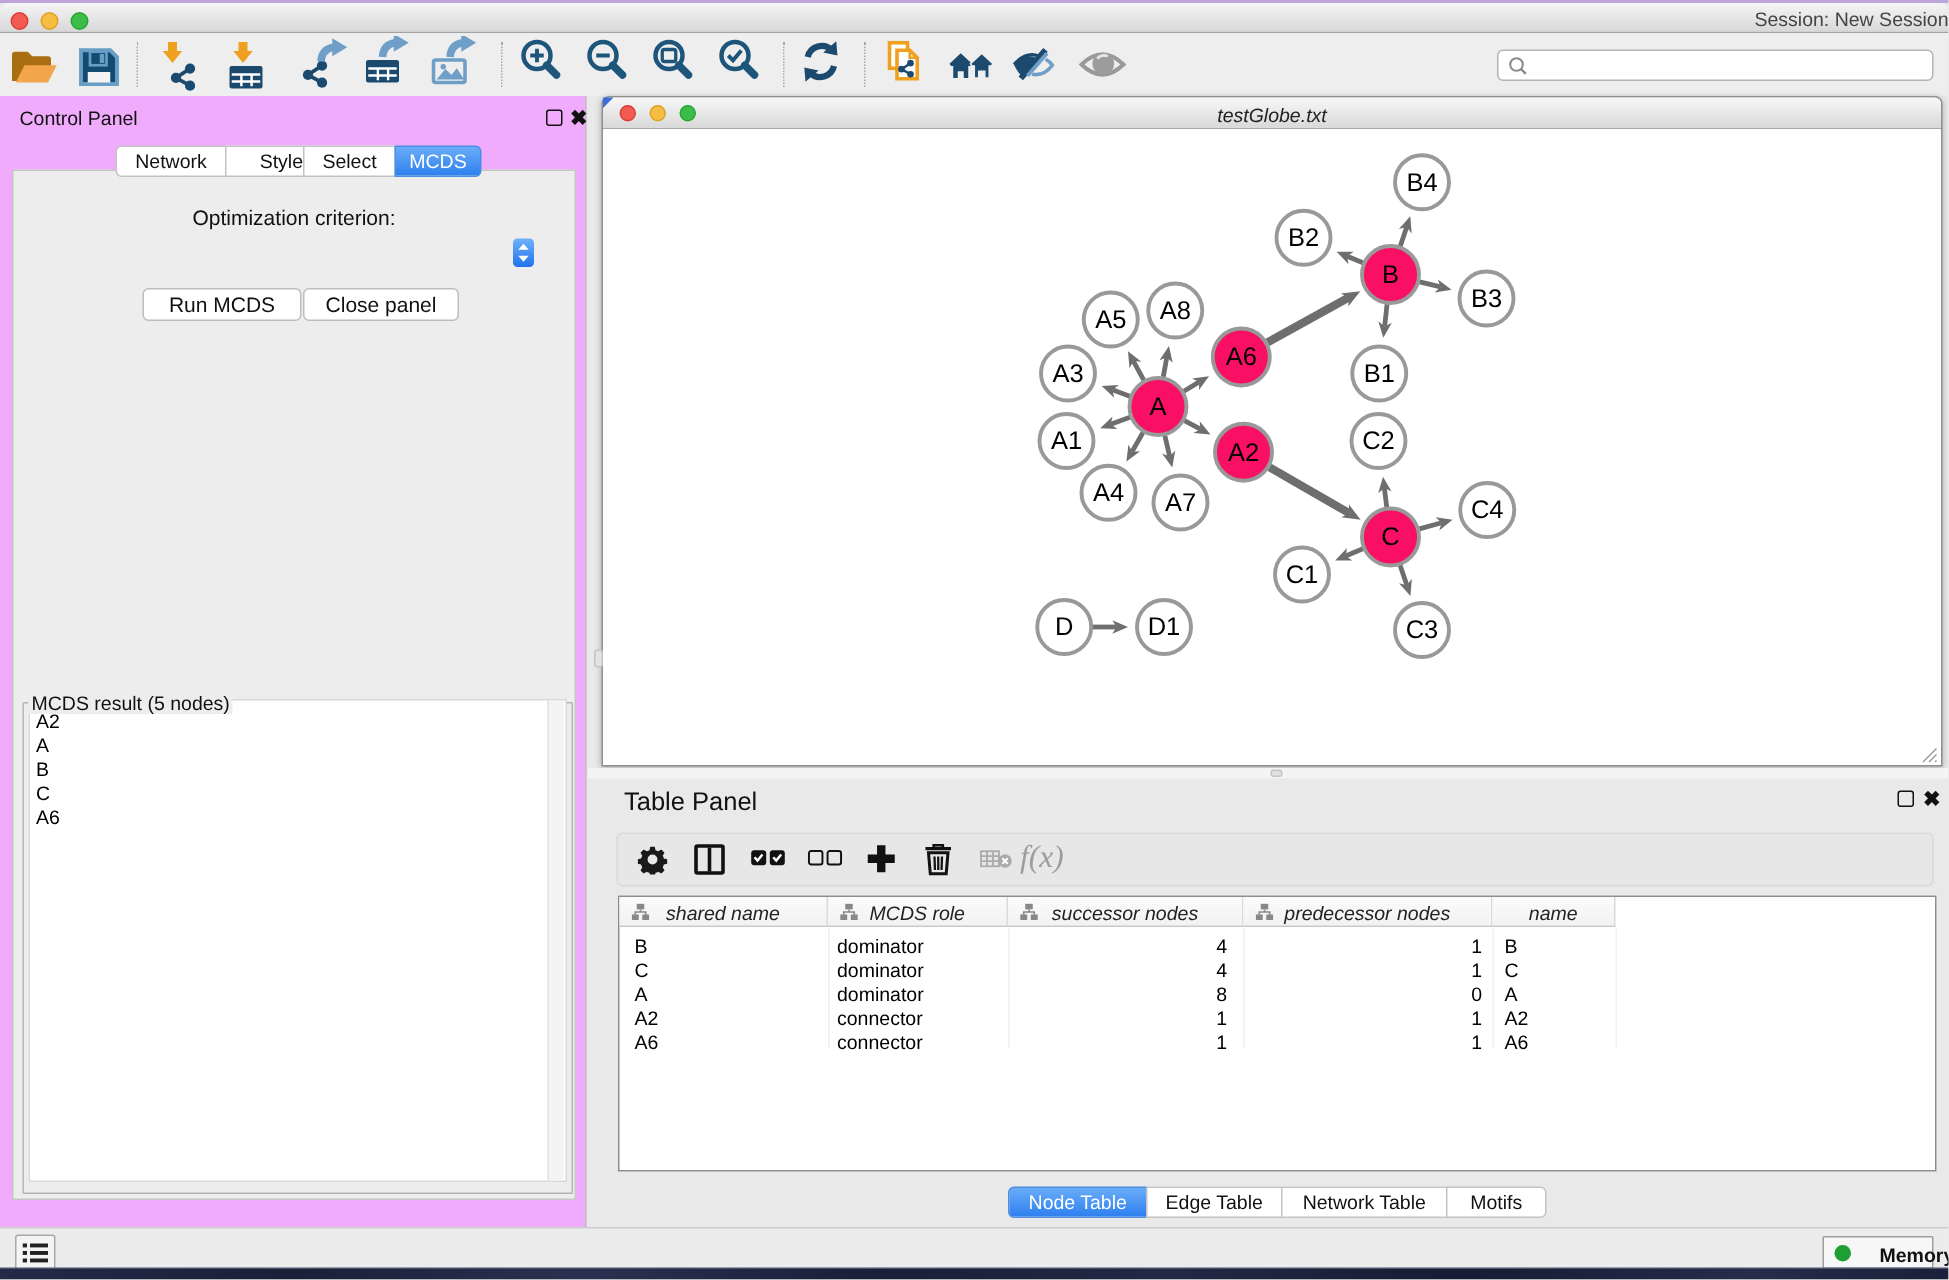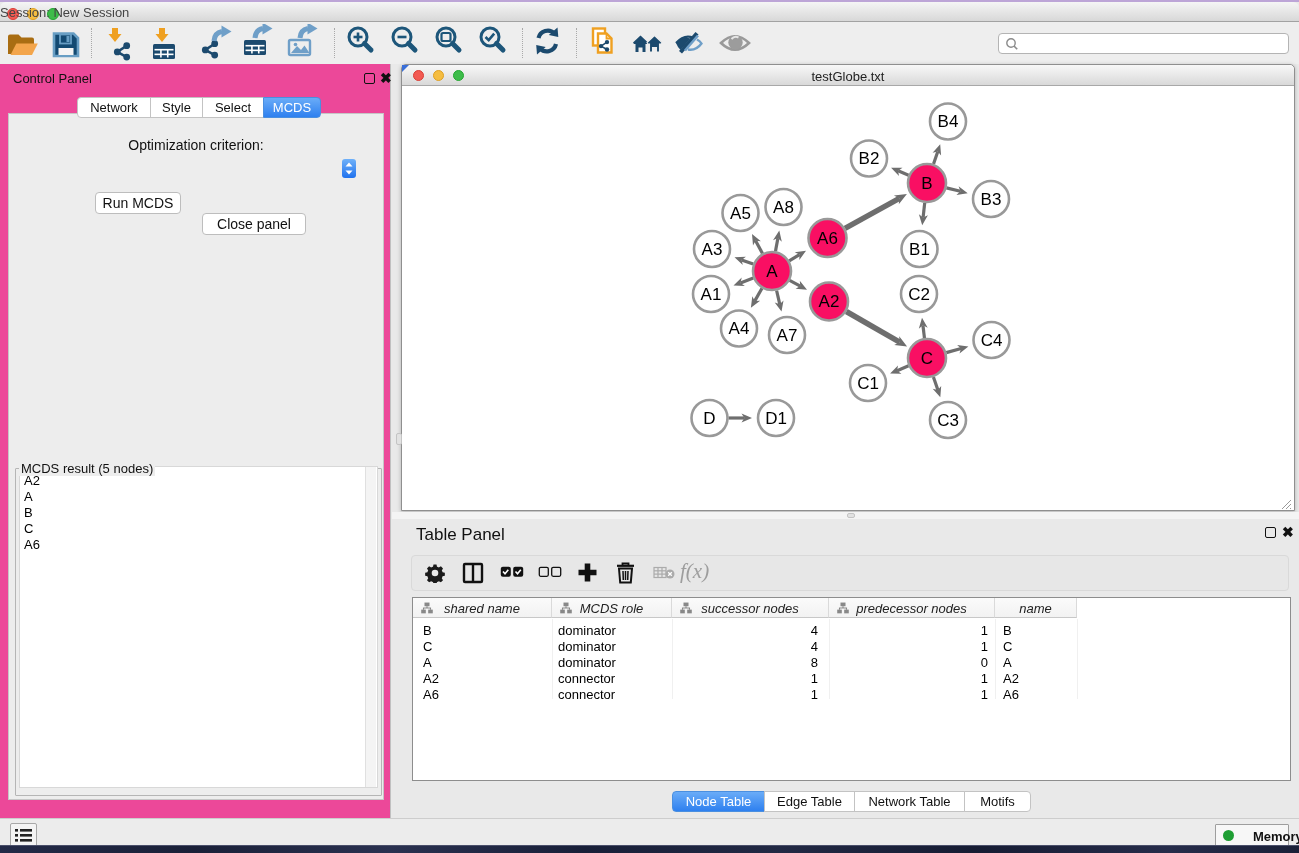--- a/index.html
+++ b/index.html
@@ -6,34 +6,34 @@
 html,body { width:1299px; height:853px; overflow:hidden; }
 body { font-family:"Liberation Sans", sans-serif; background:#e9e9e9; position:relative; }
 .abs { position:absolute; }
 
 
 #deskTop { left:0; top:0; width:1299px; height:2px; background:#bda5d7; }
 #deskBottom { left:0; top:845px; width:1299px; height:8px; background:linear-gradient(90deg,#232a47,#1a2038 15%,#2a3150 30%,#181f38 45%,#222944 60%,#161c33 75%,#262c4a 90%,#1a2038); border-top:1px solid #4a4f6a; }
 
 
 #titlebar { left:0; top:2px; width:1299px; height:20px; background:linear-gradient(#f5f5f5,#d8d8d8); border-bottom:1px solid #a2a2a2; border-radius:6px 6px 0 0; }
-#titlebar .t { position:absolute; left:0; right:0; top:3px; text-align:left; font-size:13px; color:#444; }
+#titlebar .t { position:absolute; left:0; right:0; top:3px; text-align:right; font-size:13px; color:#444; }
 .tl { position:absolute; width:12px; height:12px; border-radius:50%; top:6px; }
 .tl.r { background:#f25a52; border:1px solid #da3e36; }
 .tl.y { background:#f5bd41; border:1px solid #dfa023; }
 .tl.g { background:#3ebc4a; border:1px solid #24a732; }
 
 
 #toolbar { left:0; top:22px; width:1299px; height:42px; background:#eeeeee; }
 .sep { position:absolute; top:6px; height:30px; width:0; border-left:1px dotted #a9a9a9; }
 .tbi { position:absolute; top:5px; width:32px; height:32px; }
 #searchbox { position:absolute; left:998px; top:11px; width:291px; height:21px; background:#fff; border:1px solid #b4b4b4; border-radius:4px; }
 
 
-#cpanel { left:0; top:64px; width:391px; height:754px; background:#ec4899; border-right:1px solid #c0c0c0; }
+#cpanel { left:0; top:64px; width:391px; height:754px; background:#f0abfc; border-right:1px solid #c0c0c0; }
 #cpanel h1 { position:absolute; left:13px; top:7px; font-size:13px; font-weight:normal; color:#111; }
 .wmax { position:absolute; width:11px; height:11px; border:1.5px solid #111; border-radius:2px; }
 .wclose { position:absolute; font-size:14px; color:#111; font-weight:bold; line-height:11px; }
 
 
 .tab { position:absolute; z-index:3; height:21px; background:#fff; border:1px solid #c3c3c3; color:#111; font-size:13px; text-align:center; line-height:20px; }
 .tab.sel { background:linear-gradient(#6aacf8,#2e80ef); color:#fff; border-color:#4a8fe0; }
 
 #cpcontent { position:absolute; left:8px; top:49px; width:376px; height:687px; background:#ededed; border:1px solid #c6c6c6; }
 
@@ -41,21 +41,21 @@
 .stepper { position:absolute; left:333px; top:45px; width:14px; height:19px; border-radius:3px; background:linear-gradient(#6fb1f9,#2072ee); pointer-events:none; }
 .btn { position:absolute; height:22px; background:#fff; border:1px solid #bdbdbd; border-radius:4px; font-size:14px; color:#111; text-align:center; line-height:20px; }
 
 fieldset#mcds { position:absolute; left:6px; top:347px; width:367px; height:335px; border:1px solid #b5b5b5; border-radius:1px; }
 fieldset#mcds legend { font-size:13px; color:#111; margin-left:3px; padding:0 2px; position:relative; z-index:2; background:#ededed; }
 #mcdslist { position:absolute; left:3px; top:-10px; width:359px; height:322px; background:#fff; border:1px solid #d8d8d8; font-size:13px; color:#000; padding:6px 0 0 4px; line-height:16px; }
 #mcdsscroll { position:absolute; right:5px; top:-9px; width:11px; height:320px; background:#f4f4f4; border-left:1px solid #e0e0e0; }
 
 
 #netwin { left:401px; top:64px; width:894px; height:447px; background:#fff; border:1px solid #8f8f8f; border-radius:5px 5px 0 0; box-shadow:0 1px 4px rgba(0,0,0,0.25); }
-#nettitle { position:absolute; left:0; top:0; width:892px; height:21px; background:linear-gradient(#f8f8f8,#d9d9d9); border-bottom:1px solid #a8a8a8; border-radius:5px 5px 0 0; }
+#nettitle { position:absolute; left:0; top:0; width:892px; height:21px; background:linear-gradient(#f8f8f8,#d9d9d9); border-bottom:1px solid #a8a8a8; border-radius:5px 5px 0 0;font-style:italic; }
 #nettitle .t { position:absolute; left:0; right:0; top:4px; text-align:center; font-size:13px; color:#222; }
 #netcanvas { position:absolute; left:0; top:22px; width:892px; height:423px; background:#fff; }
 
 
 #tpanel { left:392px; top:519px; width:907px; height:299px; background:#e9e9e9; }
 #tpanel h1 { position:absolute; left:24px; top:6px; font-size:17px; font-weight:normal; color:#111; }
 #ttable { position:absolute; left:20px; top:78px; width:879px; height:184px; background:#fff; border:1px solid #8d8d8d; }
 .hdr { position:absolute; top:0; height:20px; background:linear-gradient(#fbfbfb,#f2f2f2); border-right:1px solid #dadada; border-bottom:1px solid #c8c8c8; font-size:13px; color:#222;font-style:italic; }
 .hdr span { position:absolute; width:100%; text-align:center; top:3px; }
 .cell { position:absolute; font-size:13px; color:#000; }
@@ -209,30 +209,30 @@
         <circle cx="7" cy="7" r="4.2" fill="none" stroke="#8b8b8b" stroke-width="1.4"></circle>
         <line x1="10" y1="10" x2="13.2" y2="13.2" stroke="#8b8b8b" stroke-width="1.6"></line>
       </svg>
     </div>
 </div>
 <div id="cpanel" class="abs">
   <h1>Control Panel</h1>
   <div class="wmax" style="left:364px; top:9px;"></div>
   <div class="wclose" style="left:380px; top:9px;">✖</div>
   <div class="tab" style="left:77px; top:33px; width:74px; border-radius:4px 0 0 4px;">Network</div>
-  <div class="tab" style="left:150px; top:33px; width:53px;">Style</div>
+  <div class="tab" style="left:150px; top:33px; width:53px;text-align:right;">Style</div>
   <div class="tab" style="left:202px; top:33px; width:62px;">Select</div>
   <div class="tab sel" style="left:263px; top:33px; width:58px; border-radius:0 4px 4px 0;">MCDS</div>
   <div id="cpcontent">
     <div style="position:absolute; left:0; width:100%; top:23px; text-align:center; font-size:14px; color:#111;">Optimization criterion:</div>
     <div class="stepper"><svg width="14" height="19" viewBox="0 0 14 19">
           <path d="M3.5,7.5 L7,3.5 L10.5,7.5 z M3.5,11.5 L7,15.5 L10.5,11.5 z" fill="#fff"></path>
         </svg></div>
-    <div class="btn" style="left:86px; top:78px; width:86px;">Run MCDS</div>
-    <div class="btn" style="left:193px; top:78px; width:104px;margin-top:21px;">Close panel</div>
+    <div class="btn" style="left:86px; top:78px; width:106px;">Run MCDS</div>
+    <div class="btn" style="left:193px; top:78px; width:104px;">Close panel</div>
     <fieldset id="mcds">
         <legend>MCDS result (5 nodes)</legend>
       <div id="mcdslist">A2<br>A<br>B<br>C<br>A6</div>
       <div id="mcdsscroll"></div>
     </fieldset>
   </div>
 </div>
 <div id="netwin" class="abs">
   <div id="nettitle">
     <div class="tl r" style="left:11px; top:5px; width:11px; height:11px;"></div>

